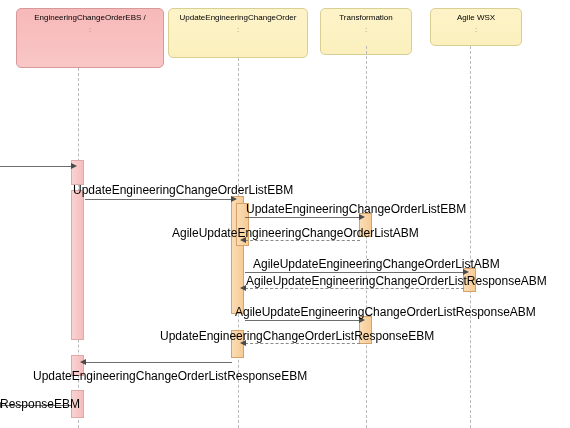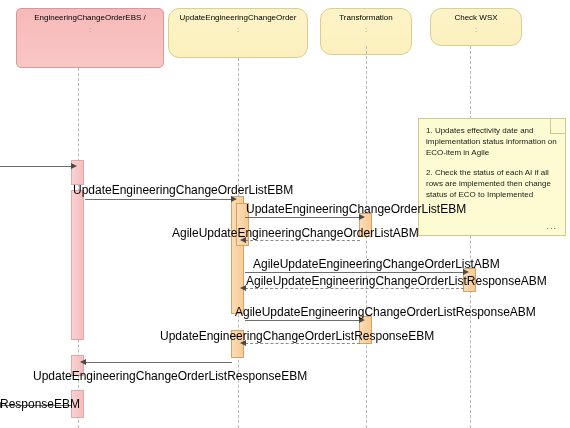--- a/index.html
+++ b/index.html
@@ -34,21 +34,20 @@
     display: block;
     padding: 0 3px;
   }
   .participant.actor-ebs {
     background: linear-gradient(to bottom, #f7b9b9, #f9c6c6);
     border-color: #d79a9a;
   }
   .participant.actor-yellow {
     background: linear-gradient(to bottom, #fdf3c8, #fbf0bd);
     border-color: #d8cf94;
-    border-radius: 11px;
   }
   .pcolon {
     display: block;
     margin-top: 3px;
     font-size: 8px;
     line-height: 7px;
     color: #8a8a8a;
   }
   
   .lifeline {
@@ -148,31 +147,24 @@
       <span class="pname">UpdateEngineeringChangeOrder</span>
       <span class="pcolon">:</span>
     </div>
     <div class="lifeline" style="left: 238px; top: 58px; height: 370px;"></div>
     <div class="participant actor-yellow" style="left: 320px; top: 8px; width: 92px; height: 47px;">
       <span class="pname">Transformation</span>
       <span class="pcolon">:</span>
     </div>
     <div class="lifeline" style="left: 366px; top: 46px; height: 382px;"></div>
     <div class="participant actor-yellow" style="left: 430px; top: 8px; width: 92px; height: 38px;">
-      <span class="pname">Check WSX</span>
+      <span class="pname">Agile WSX</span>
       <span class="pcolon">:</span>
     </div>
     <div class="lifeline" style="left: 470px; top: 46px; height: 382px;"></div>
-    <div class="note" style="left: 418px; top: 118px; width: 148px; height: 118px;">
-      <p class="note-para">1. Updates effectivity date and implementation status information on ECO-item in Agile</p>
-      <p class="note-para">2. Check the status of each AI if all rows are  implemented then change status of ECO to Implemented</p>
-      <div class="fold-tri"></div>
-      <div style="position: absolute; top: 0px; right: 0px; width: 14px; height: 14px; border-left: 1px solid rgb(207, 201, 143); border-bottom: 1px solid rgb(207, 201, 143); background: transparent; transform: none;"></div>
-      <div class="note-dots">...</div>
-    </div>
     <div class="activation pink" style="left: 71px; top: 160px; width: 13px; height: 25px;"></div>
     <div class="activation pink" style="left: 71px; top: 190px; width: 13px; height: 150px;"></div>
     <div class="activation pink" style="left: 71px; top: 355px; width: 13px; height: 21px;"></div>
     <div class="activation pink" style="left: 71px; top: 390px; width: 13px; height: 28px;"></div>
     <div class="activation orange" style="left: 231px; top: 196px; width: 13px; height: 118px;"></div>
     <div class="activation orange" style="left: 236px; top: 203px; width: 13px; height: 43px;"></div>
     <div class="activation orange" style="left: 231px; top: 330px; width: 13px; height: 28px;"></div>
     <div class="activation orange" style="left: 359px; top: 213px; width: 13px; height: 24px;"></div>
     <div class="activation orange" style="left: 359px; top: 316px; width: 13px; height: 28px;"></div>
     <div class="activation orange" style="left: 463px; top: 268px; width: 13px; height: 24px;"></div>

